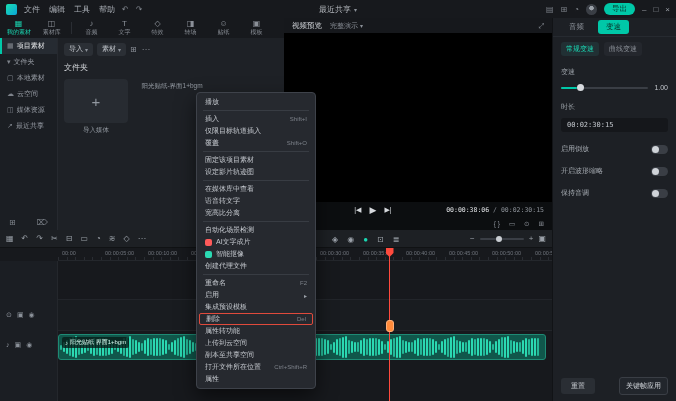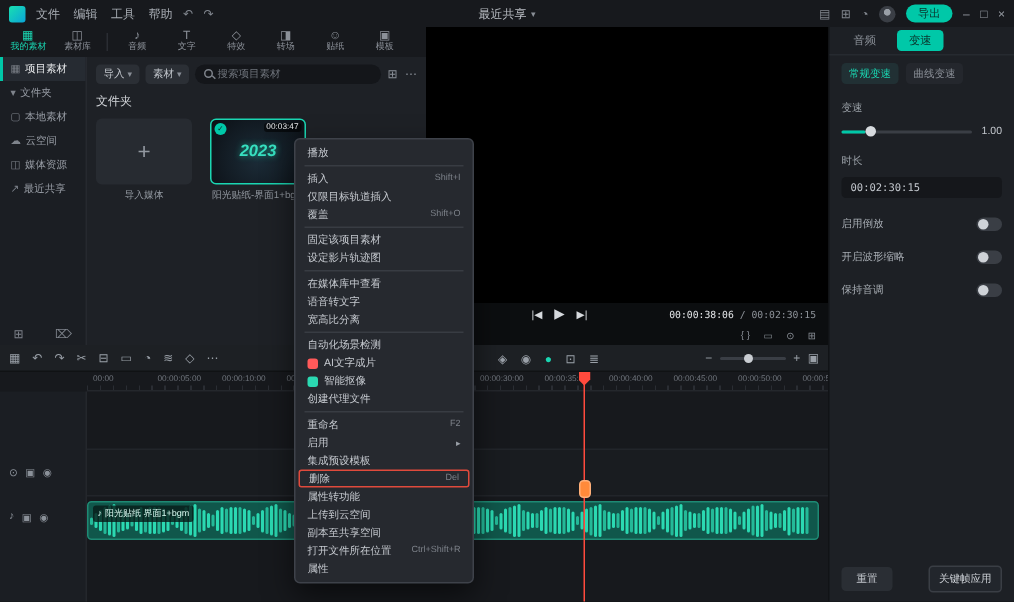--- a/index.html
+++ b/index.html
@@ -235,49 +235,48 @@
   <div class="media">
     <div class="media-toolbar">
       <span class="btn-sm">
         <span>导入</span>
         <span class="caret">▾</span>
       </span>
       <span class="btn-sm">
         <span>素材</span>
         <span class="caret">▾</span>
       </span>
-      <span class="search">
-        <span class="mag"></span>
-        <input placeholder="搜索项目素材" style="">
-      </span>
       <span class="mt-icon" id="view-icons" style="display:flex;gap:5px">
           <span class="mt-icon">⊞</span>
           <span class="mt-icon">⋯</span>
         </span>
     </div>
     <div class="folder-label">文件夹</div>
     <div class="tiles">
       <div class="tile">
         <div class="tile-box">
           <span class="plus">+</span>
         </div>
         <div class="tile-label">导入媒体</div>
       </div>
       <div class="tile">
-        <div class="clip-box">
-          <span class="thumb-text">2023</span>
-          <span class="dur-badge">00:03:47</span>
-          <span class="check">✓</span>
-        </div>
         <div class="tile-label">阳光贴纸-界面1+bgm</div>
       </div>
     </div>
   </div>
 
   <div class="preview">
+    <div class="pv-head">
+      <span class="pv-title">视频预览</span>
+      <span class="pv-mode">
+        <span>完整演示</span>
+        <span class="caret">▾</span>
+      </span>
+      <span class="right">⤢</span>
+    </div>
     <div class="pv-screen"></div>
     <div class="pv-ctrl">
       <span class="vol">◁)</span>
       <span class="transport" id="transport">
           <span>|◀</span>
           <span class="play">▶</span>
           <span>▶|</span>
         </span>
       <span class="timecode">
         <span class="cur">00:00:38:06</span>

